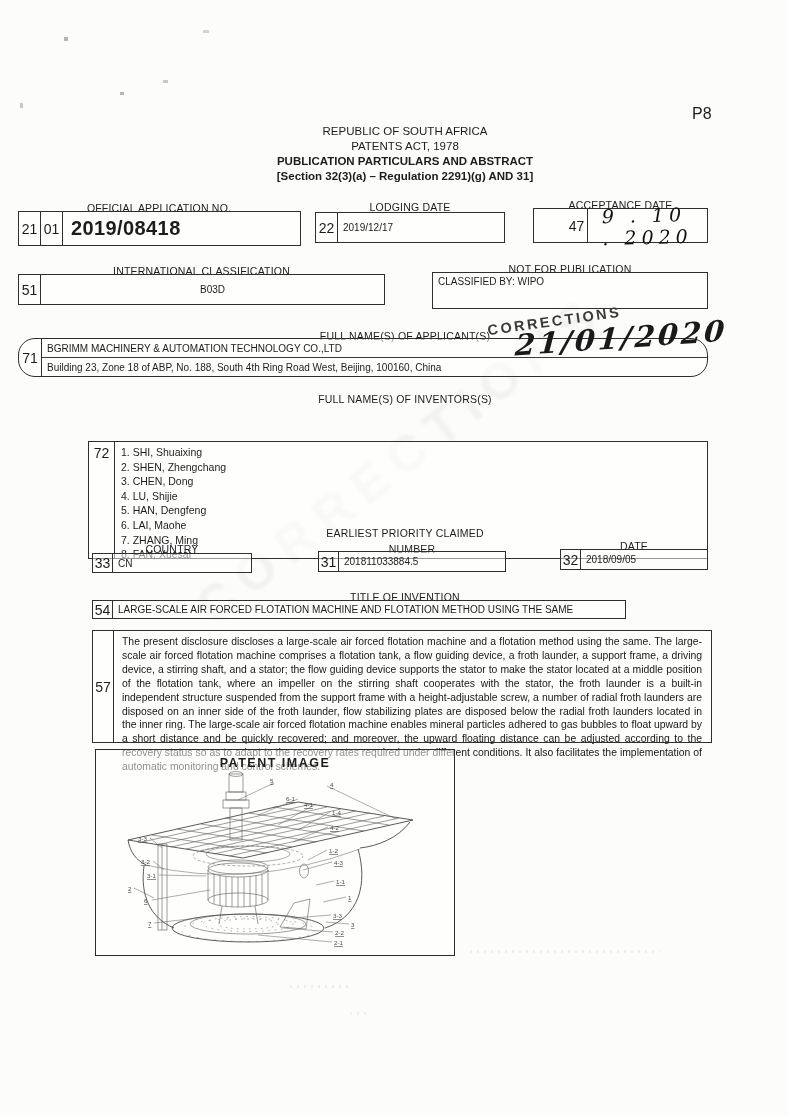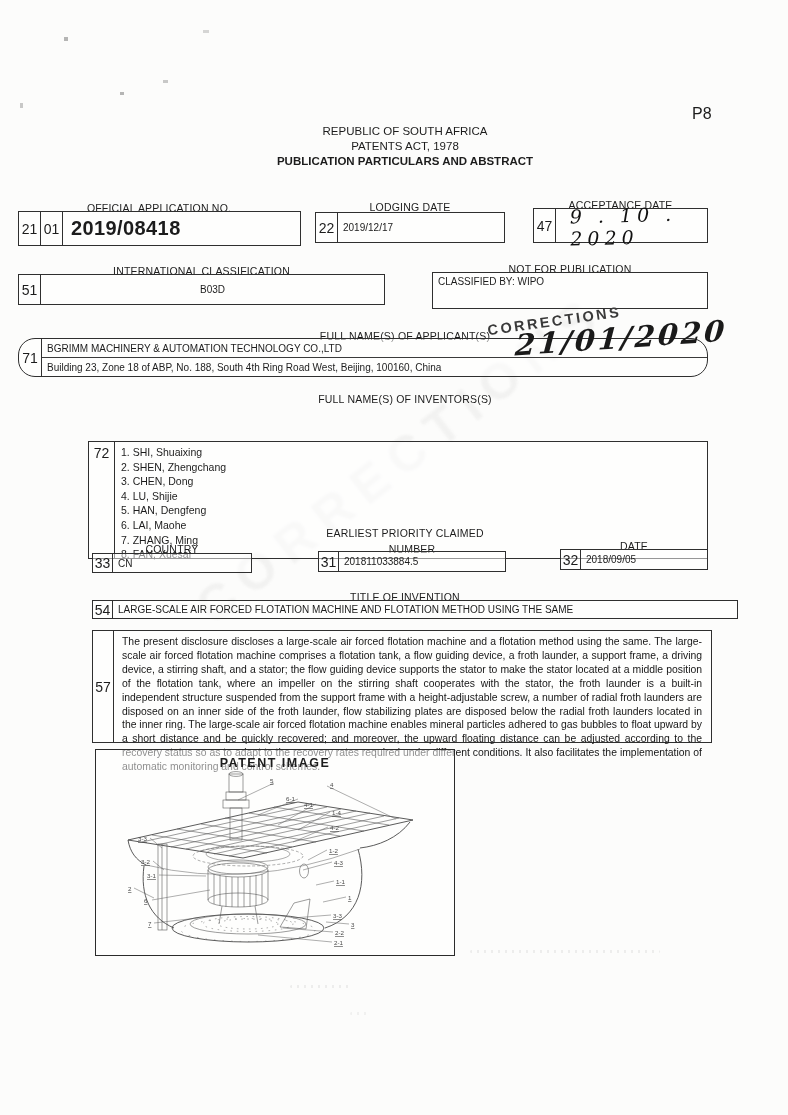--- a/index.html
+++ b/index.html
@@ -58,36 +58,37 @@
 <div class="speck" style="left:20px;top:103px;width:3px;height:5px;opacity:.4;"></div>
 
 <div class="abs watermark" style="left:150px;top:430px;">CORRECTIONS</div>
 
 <div class="abs" style="left:692px;top:105px;font-size:16px;">P8</div>
 
 <div class="abs hdr center" style="left:100px;top:124px;width:610px;">
   <div>REPUBLIC OF SOUTH AFRICA</div>
   <div>PATENTS ACT, 1978</div>
   <div class="b">PUBLICATION PARTICULARS AND ABSTRACT</div>
+  <div class="b">[Section 32(3)(a) – Regulation 2291)(g) AND 31]</div>
 </div>
 
 <div class="abs flabel center" style="left:18px;top:202px;width:282px;">OFFICIAL APPLICATION NO.</div>
 <div class="abs flabel center" style="left:315px;top:201px;width:190px;">LODGING DATE</div>
 <div class="abs flabel center" style="left:533px;top:199px;width:175px;">ACCEPTANCE DATE</div>
 
 <div class="fbox" style="left:18px;top:211px;width:283px;height:35px;">
   <div class="code" style="width:22px;">21</div>
   <div class="code" style="width:22px;">01</div>
   <div class="val appno">2019/08418</div>
 </div>
 <div class="fbox" style="left:315px;top:212px;width:190px;height:31px;">
   <div class="code" style="width:22px;">22</div>
   <div class="val">2019/12/17</div>
 </div>
-<div class="fbox" style="left:533px;top:208px;width:175px;height:35px;">
+<div class="fbox" style="left:533px;top:208px;width:175px;height:35px;padding-left:32px;">
   <div class="code" style="width:22px;">47</div>
   <div class="val handwrite accept-hw">9 . 10 . 2020</div>
 </div>
 
 <div class="abs flabel center" style="left:18px;top:265px;width:367px;">INTERNATIONAL CLASSIFICATION</div>
 <div class="abs flabel center" style="left:432px;top:263px;width:276px;">NOT FOR PUBLICATION</div>
 
 <div class="fbox" style="left:18px;top:274px;width:367px;height:31px;">
   <div class="code" style="width:22px;">51</div>
   <div class="val" style="flex:1;justify-content:center;">B03D</div>
@@ -135,21 +136,21 @@
 <div class="fbox" style="left:318px;top:551px;width:188px;height:21px;">
   <div class="code" style="width:20px;">31</div>
   <div class="val">201811033884.5</div>
 </div>
 <div class="fbox" style="left:560px;top:549px;width:148px;height:21px;">
   <div class="code" style="width:20px;">32</div>
   <div class="val">2018/09/05</div>
 </div>
 
 <div class="abs flabel center" style="left:100px;top:591px;width:610px;">TITLE OF INVENTION</div>
-<div class="fbox" style="left:92px;top:600px;width:646px;height:19px;">
+<div class="fbox" style="left:92px;top:600px;width:534px;height:19px;">
   <div class="code" style="width:20px;">54</div>
   <div class="val" style="white-space:nowrap;">LARGE-SCALE AIR FORCED FLOTATION MACHINE AND FLOTATION METHOD USING THE SAME</div>
 </div>
 
 <div class="fbox" style="left:92px;top:630px;width:620px;height:113px;">
   <div class="code" style="width:21px;">57</div>
   <div class="abstract" style="flex:1;">The present disclosure discloses a large-scale air forced flotation machine and a flotation method using the same. The large-scale air forced flotation machine comprises a flotation tank, a flow guiding device, a froth launder, a support frame, a driving device, a stirring shaft, and a stator; the flow guiding device supports the stator to make the stator located at a middle position of the flotation tank, where an impeller on the stirring shaft cooperates with the stator, the froth launder is a built-in independent structure suspended from the support frame with a height-adjustable screw, a number of radial froth launders are disposed on an inner side of the froth launder, flow stabilizing plates are disposed below the radial froth launders located in the inner ring. The large-scale air forced flotation machine enables mineral particles adhered to gas bubbles to float upward by a short distance and be quickly recovered; and moreover, the upward floating distance can be adjusted according to the recovery status so as to adapt to the recovery rates required under different conditions. It also facilitates the implementation of automatic monitoring and control schemes.</div>
 </div>
 
 <div class="fbox figbox" style="left:95px;top:749px;width:360px;height:207px;flex-direction:column;align-items:center;">

